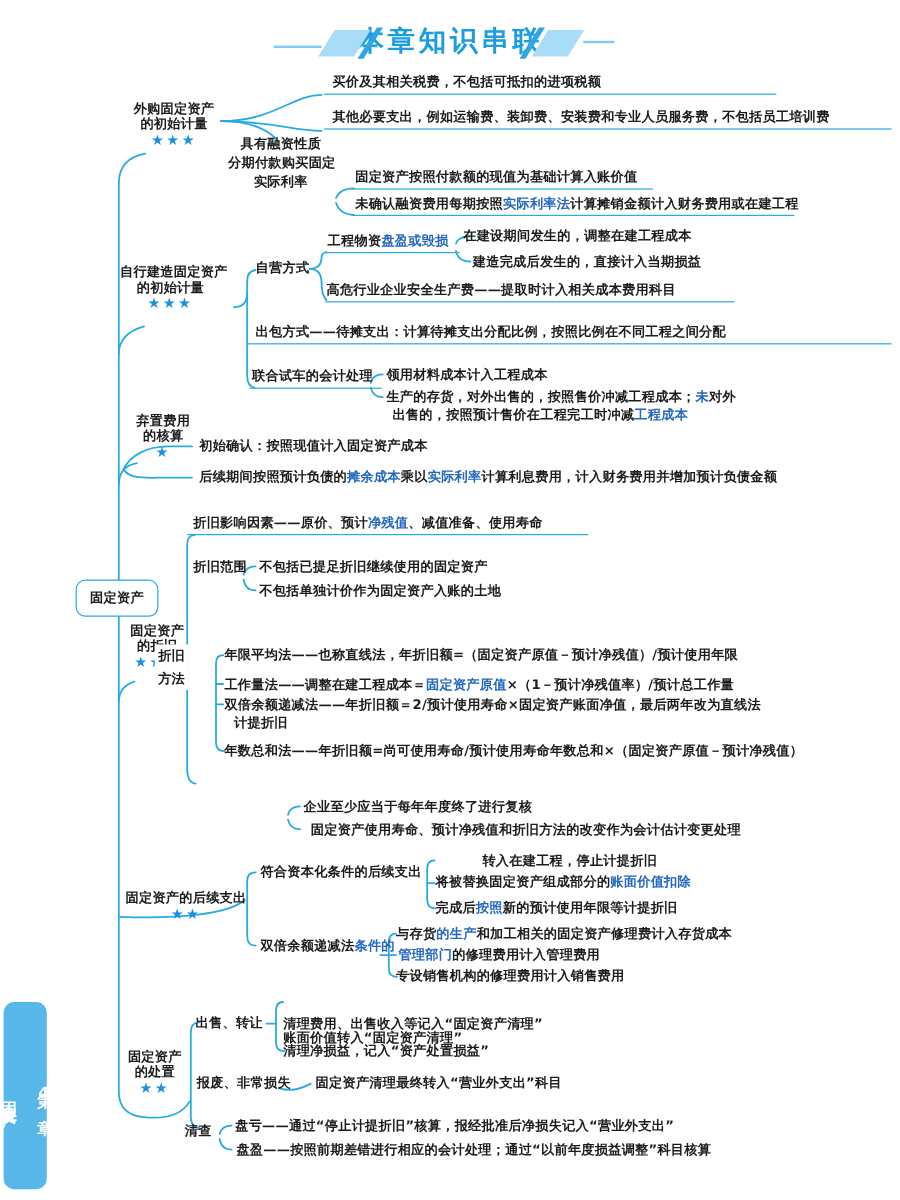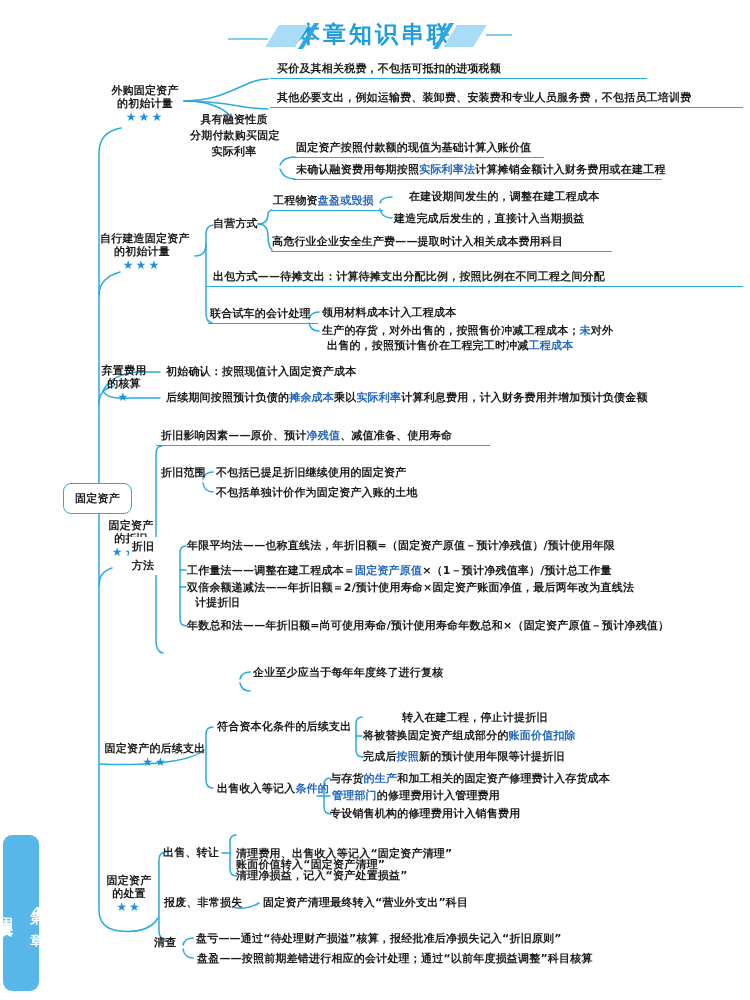--- a/index.html
+++ b/index.html
@@ -92,26 +92,26 @@
 
   <div class="nd root" style="left:63px;top:483px;width:67px;height:29px;">
     <span>固定资产</span>
   </div>
 
   <div class="nd br ctr" style="left:100px;top:84px;width:90px;">
     <span style="display:block">外购固定资产</span>
     <span style="display:block">的初始计量</span>
     <span class="stars">★★★</span>
   </div>
-  <div class="nd br ctr" style="left:100px;top:232px;width:84px;">
+  <div class="nd br ctr" style="left:100px;top:220px;width:84px;">
     <span style="display:block">自行建造固定资产</span>
     <span style="display:block">的初始计量</span>
     <span class="stars">★★★</span>
   </div>
-  <div class="nd br ctr" style="left:88px;top:344px;width:72px;margin-top:20px;">
+  <div class="nd br ctr" style="left:100px;top:344px;width:72px;">
     <span style="display:block">弃置费用</span>
     <span style="display:block">的核算</span>
     <span class="stars">★</span>
   </div>
   <div class="nd br ctr" style="left:100px;top:519px;width:62px;">
     <span style="display:block">固定资产</span>
     <span style="display:block">的折旧</span>
     <span class="stars">★★★</span>
   </div>
   <div class="nd br ctr" style="left:96px;top:742px;width:118px;">
@@ -129,21 +129,21 @@
   <div class="nd ctr lh16" style="left:190px;top:112px;width:88px;">
     <span style="display:block">具有融资性质</span>
     <span style="display:block">分期付款购买固定</span>
     <span style="display:block">实际利率</span>
   </div>
   <div class="nd u" style="left:293px;top:141px;width:248px;padding-left:3px;">固定资产按照付款额的现值为基础计算入账价值</div>
   <div class="nd u" style="left:293px;top:163px;width:366px;padding-left:3px;"><span>未确认融资费用每期按照</span><span class="hl">实际利率法</span><span>计算摊销金额计入财务费用或在建工程</span></div>
 
   <div class="nd" style="left:213px;top:217px;">自营方式</div>
   <div class="nd u" style="left:271px;top:194px;width:110px;padding-left:2px;"><span>工程物资</span><span class="hl">盘盈或毁损</span></div>
-  <div class="nd" style="left:409px;top:190px;text-align:right;">在建设期间发生的，调整在建工程成本</div>
+  <div class="nd" style="left:386px;top:190px;text-align:right;">在建设期间发生的，调整在建工程成本</div>
   <div class="nd" style="left:394px;top:212px;">建造完成后发生的，直接计入当期损益</div>
   <div class="nd u" style="left:271px;top:235px;width:340px;padding-left:1px;">高危行业企业安全生产费——提取时计入相关成本费用科目</div>
   <div class="nd u" style="left:206px;top:270px;width:530px;padding-left:7px;">出包方式——待摊支出：计算待摊支出分配比例，按照比例在不同工程之间分配</div>
   <div class="nd u" style="left:208px;top:307px;width:108px;padding-left:2px;">联合试车的会计处理</div>
   <div class="nd" style="left:322px;top:306px;">领用材料成本计入工程成本</div>
   <div class="nd" style="left:322px;top:324px;"><span>生产的存货，对外出售的，按照售价冲减工程成本；</span><span class="hl">未</span><span>对外</span></div>
   <div class="nd" style="left:327px;top:339px;"><span>出售的，按照预计售价在工程完工时冲减</span><span class="hl">工程成本</span></div>
 
   <div class="nd" style="left:166px;top:365px;">初始确认：按照现值计入固定资产成本</div>
   <div class="nd" style="left:166px;top:391px;"><span>后续期间按照预计负债的</span><span class="hl">摊余成本</span><span>乘以</span><span class="hl">实际利率</span><span>计算利息费用，计入财务费用并增加预计负债金额</span></div>
@@ -155,38 +155,39 @@
   <div class="nd ctr lh19 wbg" style="left:129px;top:537px;width:28px;">
     <span style="display:block">折旧</span>
     <span style="display:block">方法</span>
   </div>
   <div class="nd" style="left:187px;top:539px;">年限平均法——也称直线法，年折旧额=（固定资产原值－预计净残值）/预计使用年限</div>
   <div class="nd" style="left:187px;top:564px;"><span>工作量法——调整在建工程成本＝</span><span class="hl">固定资产原值</span><span>×（1－预计净残值率）/预计总工作量</span></div>
   <div class="nd" style="left:187px;top:581px;">双倍余额递减法——年折旧额＝2/预计使用寿命×固定资产账面净值，最后两年改为直线法</div>
   <div class="nd" style="left:195px;top:596px;">计提折旧</div>
   <div class="nd" style="left:187px;top:619px;">年数总和法——年折旧额=尚可使用寿命/预计使用寿命年数总和×（固定资产原值－预计净残值）</div>
   <div class="nd" style="left:253px;top:666px;">企业至少应当于每年年度终了进行复核</div>
+  <div class="nd" style="left:259px;top:685px;">固定资产使用寿命、预计净残值和折旧方法的改变作为会计估计变更处理</div>
 
   <div class="nd" style="left:217px;top:720px;">符合资本化条件的后续支出</div>
   <div class="nd" style="left:362px;top:711px;padding-left:40px;">转入在建工程，停止计提折旧</div>
   <div class="nd" style="left:363px;top:730px;font-family:Liberation Mono, monospace;"><span>将被替换固定资产组成部分的</span><span class="hl">账面价值扣除</span></div>
   <div class="nd" style="left:363px;top:750px;"><span>完成后</span><span class="hl">按照</span><span>新的预计使用年限等计提折旧</span></div>
-  <div class="nd" style="left:217px;top:782px;"><span>出售收入等记入</span><span class="hl">条件的</span></div>
+  <div class="nd" style="left:217px;top:782px;"><span>双倍余额递减法</span><span class="hl">条件的</span></div>
   <div class="nd" style="left:330px;top:772px;"><span>与存货</span><span class="hl">的生产</span><span>和加工相关的固定资产修理费计入存货成本</span></div>
   <div class="nd" style="left:332px;top:789px;"><span class="hl">管理部门</span><span>的修理费用计入管理费用</span></div>
   <div class="nd" style="left:330px;top:807px;">专设销售机构的修理费用计入销售费用</div>
 
   <div class="nd" style="left:163px;top:846px;">出售、转让</div>
   <div class="nd" style="left:236px;top:829px;margin-top:29px;">账面价值转入“固定资产清理”</div>
   <div class="nd" style="left:236px;top:847px;">清理费用、出售收入等记入“固定资产清理”</div>
   <div class="nd" style="left:236px;top:869px;">清理净损益，记入“资产处置损益”</div>
   <div class="nd" style="left:164px;top:896px;">报废、非常损失</div>
   <div class="nd" style="left:263px;top:896px;">固定资产清理最终转入“营业外支出”科目</div>
   <div class="nd" style="left:154px;top:936px;">清查</div>
-  <div class="nd" style="left:196px;top:932px;">盘亏——通过“待处理财产损溢”核算，报经批准后净损失记入“折旧原则”</div>
+  <div class="nd" style="left:196px;top:932px;">盘亏——通过“停止计提折旧”核算，报经批准后净损失记入“营业外支出”</div>
   <div class="nd" style="left:197px;top:952px;">盘盈——按照前期差错进行相应的会计处理；通过“以前年度损益调整”科目核算</div>
 
   <div class="sidebar">
     <span>第4章</span>
     <span>固定资产</span>
   </div>
 
 </div>
 
 </body></html>

